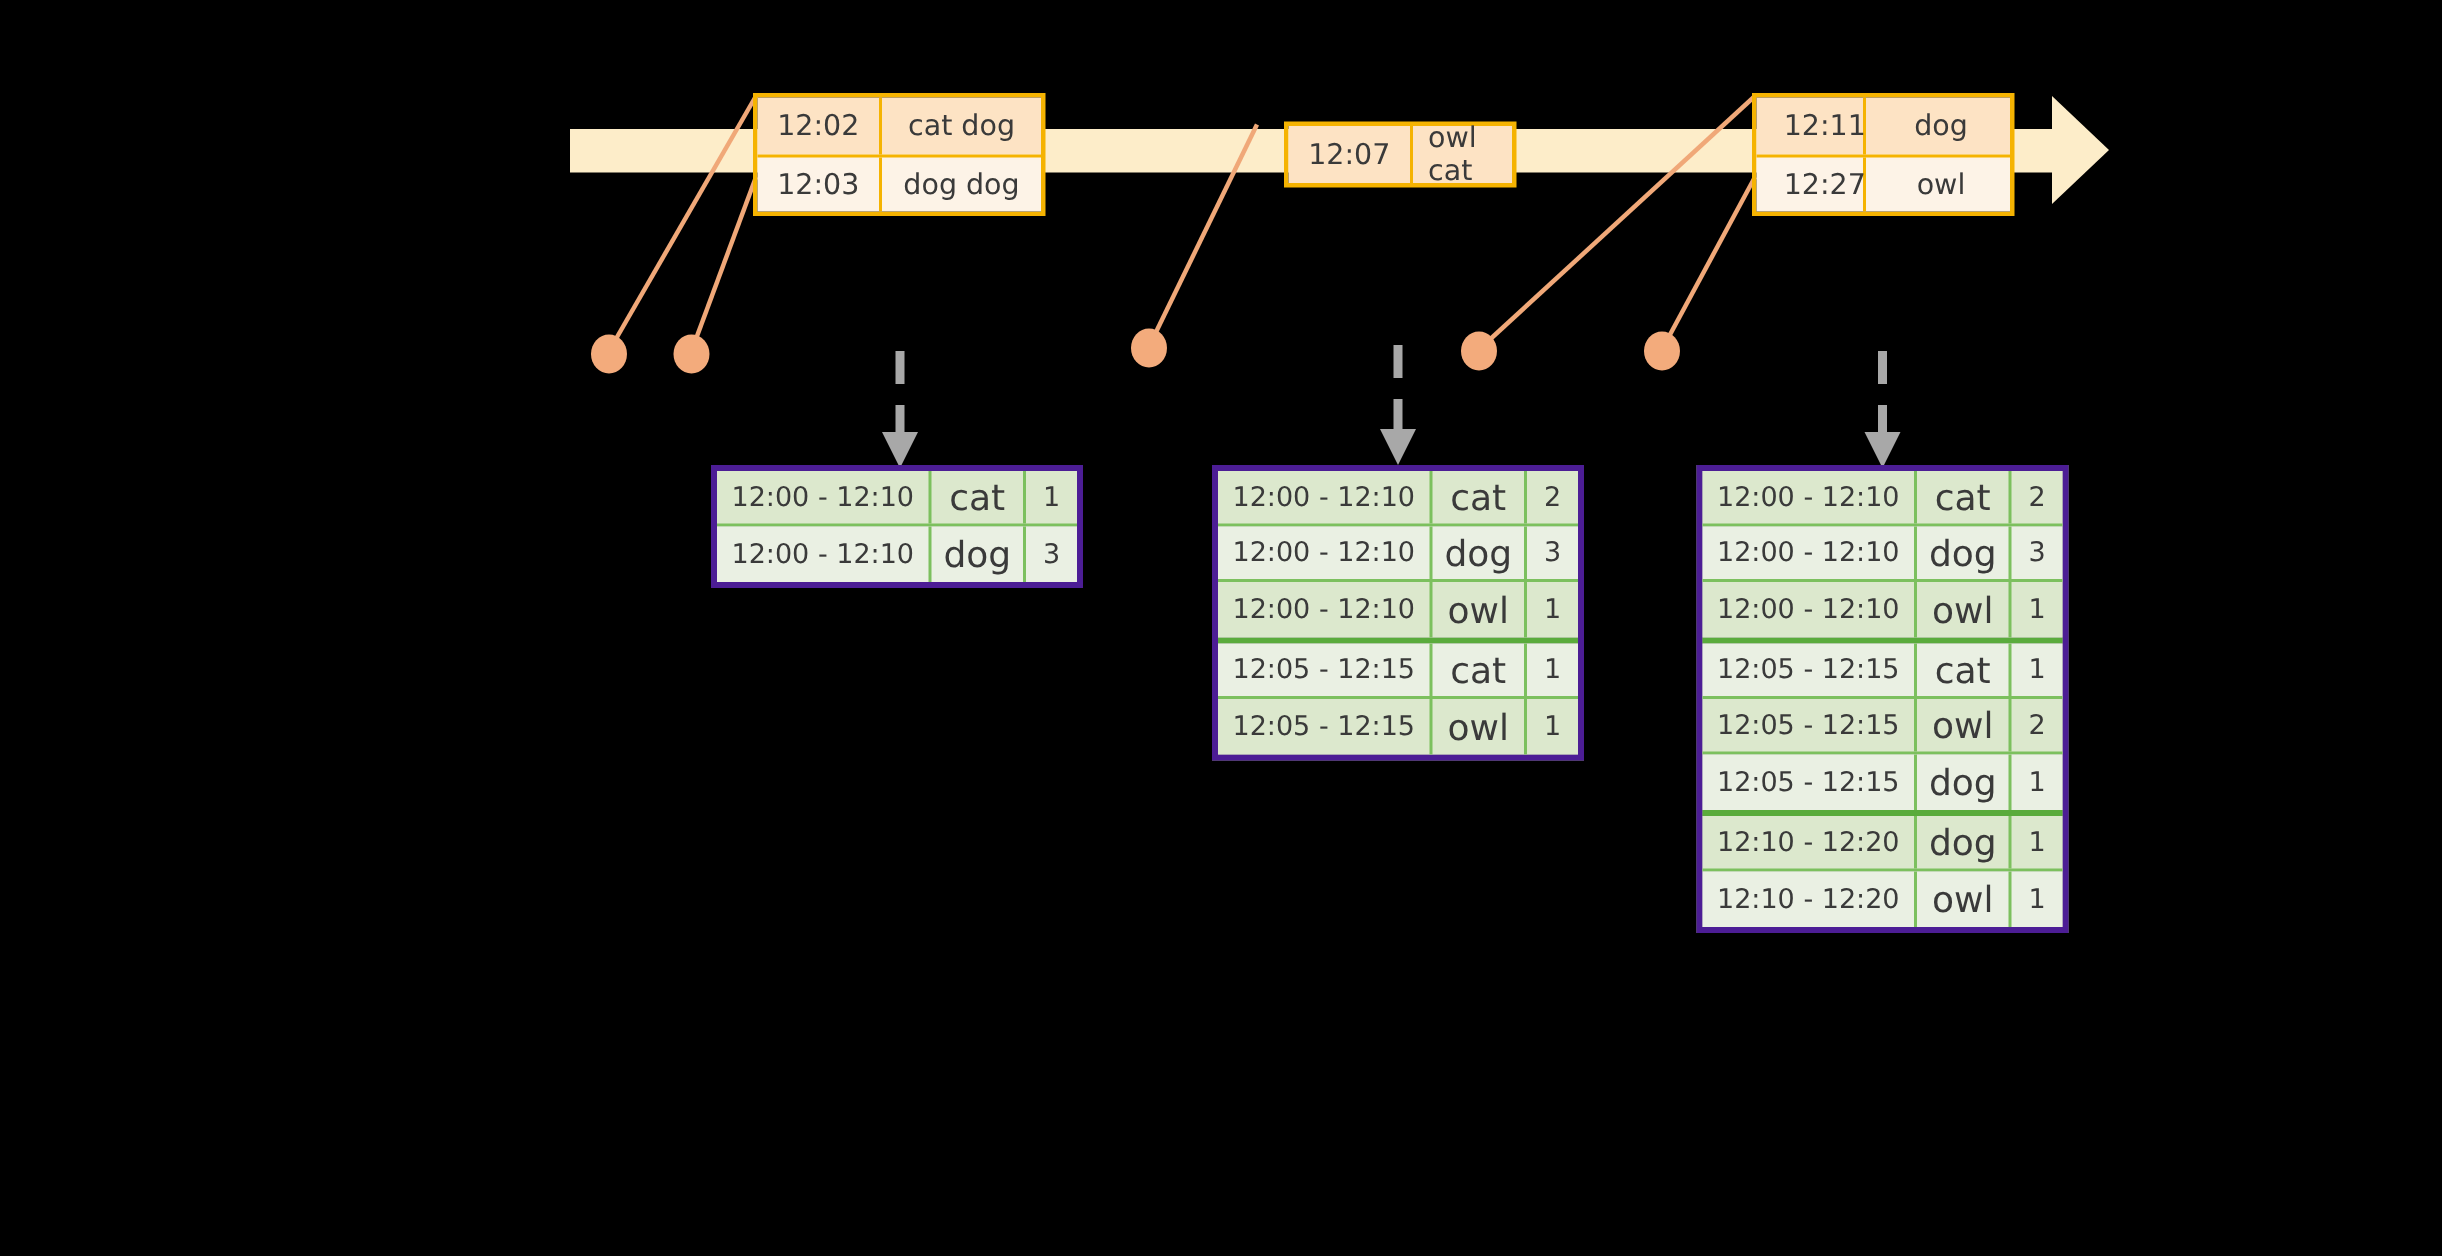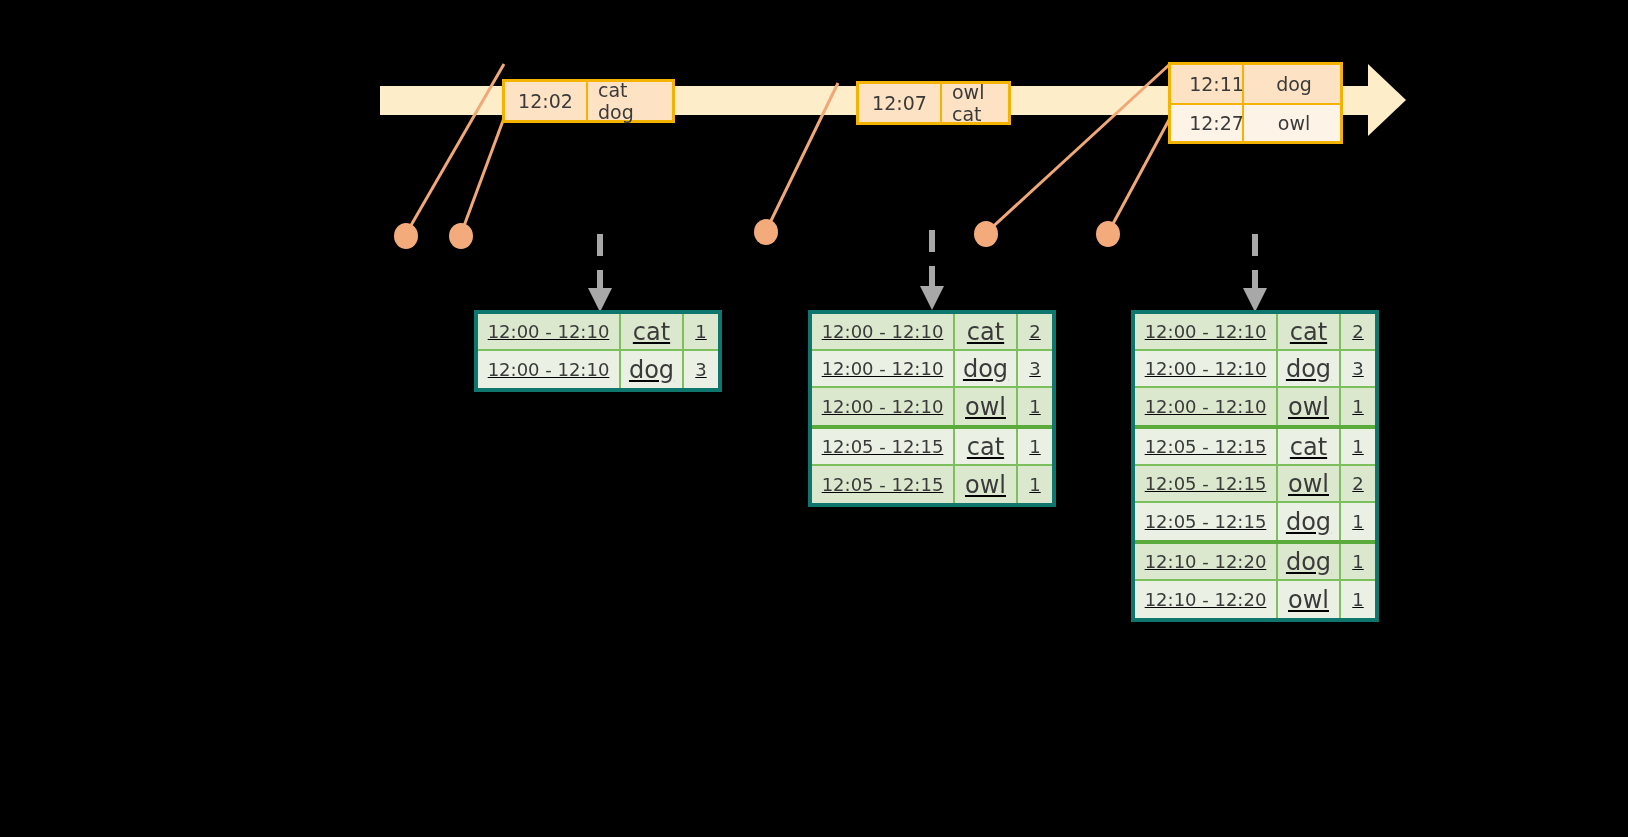--- a/index.html
+++ b/index.html
@@ -16,31 +16,31 @@
   .ev{position:absolute;border:3px solid #f5b301;box-sizing:border-box;}
   .ev .row{display:flex;height:38px;box-sizing:border-box;}
   .ev .row+.row{border-top:2px solid #f5b301;}
   .ev .row.a{background:#fde3c4;}
   .ev .row.b{background:#fdf3e7;}
   .ev .c-time{width:83px;display:flex;align-items:center;justify-content:center;
               font-size:19px;color:#3a3a3a;border-right:2px solid #f5b301;box-sizing:border-box;}
   .ev .c-words{flex:1;display:flex;align-items:center;justify-content:center;
                font-size:19px;color:#3a3a3a;box-sizing:border-box;padding:0 10px;}
 
-  #ev1{left:502px;top:79px;width:173px;}
+  #ev1{left:502px;top:62px;width:195px;}
   #ev2{left:856px;top:81px;width:155px;}
   #ev3{left:1168px;top:62px;width:175px;}
   #ev3 .c-words{width:100px;flex:none;}
   #ev3 .c-time{width:73px;padding-left:20px;}
 
   
   #wires{position:absolute;left:0;top:0;width:1628px;height:837px;}
 
   
-  .rt{position:absolute;border:4px solid #0f766e;box-sizing:border-box;background:#a3a3a3;text-decoration:underline;}
+  .rt{position:absolute;border:4px solid #4c1d95;box-sizing:border-box;background:#a3a3a3;}
   .rt .grp{border-bottom:4px solid #5aab3c;}
   .rt .grp:last-child{border-bottom:none;}
   .rt .r{display:flex;height:37px;box-sizing:border-box;border-bottom:2px solid #7cc05e;}
   .rt .grp .r:last-child{border-bottom:none;}
   .rt .r.a{background:#dce8cd;}
   .rt .r.b{background:#eaf0e3;}
   .rt .k{display:flex;align-items:center;justify-content:center;font-size:18px;color:#3a3a3a;
          border-right:2px solid #7cc05e;box-sizing:border-box;}
   .rt .w{display:flex;align-items:center;justify-content:center;font-size:24px;color:#3a3a3a;
          border-right:2px solid #7cc05e;box-sizing:border-box;}
@@ -92,20 +92,24 @@
       <polygon points="920,286 944,286 932,310"></polygon>
       <polygon points="1243,288 1267,288 1255,312"></polygon>
     </g>
   </svg>
 
   <div class="ev" id="ev1">
     <div class="row a">
       <div class="c-time">12:02</div>
       <div class="c-words">cat dog</div>
     </div>
+    <div class="row b">
+      <div class="c-time">12:03</div>
+      <div class="c-words">dog dog</div>
+    </div>
   </div>
 
   <div class="ev" id="ev2">
     <div class="row a">
       <div class="c-time">12:07</div>
       <div class="c-words">owl cat</div>
     </div>
   </div>
 
   <div class="ev" id="ev3">

